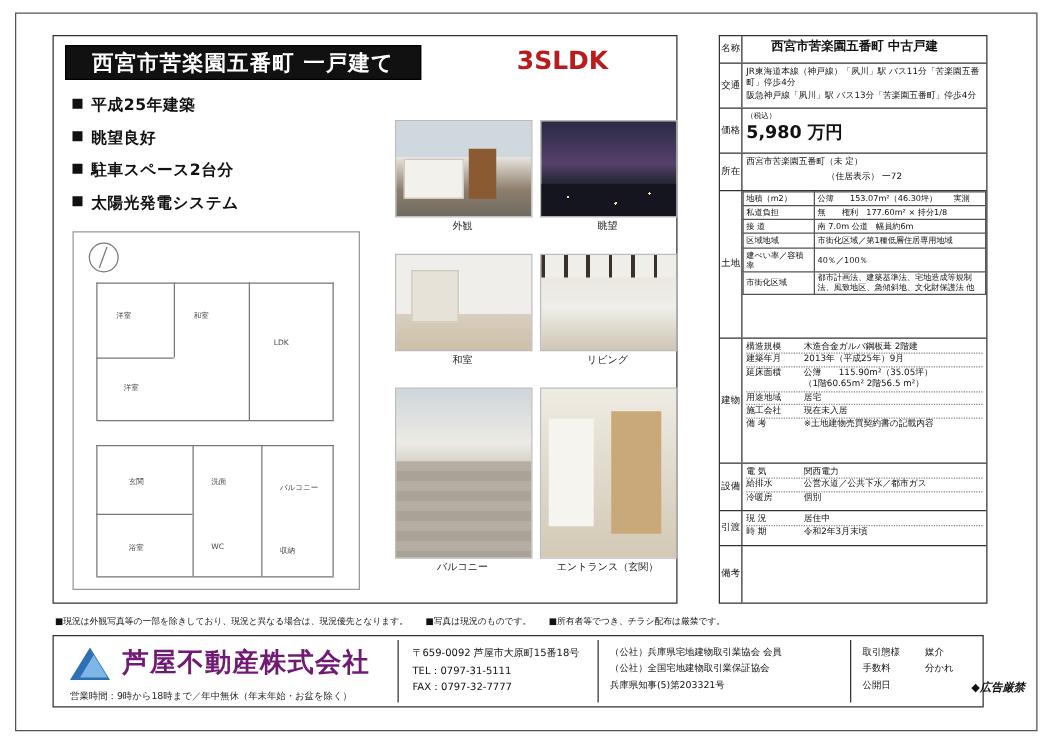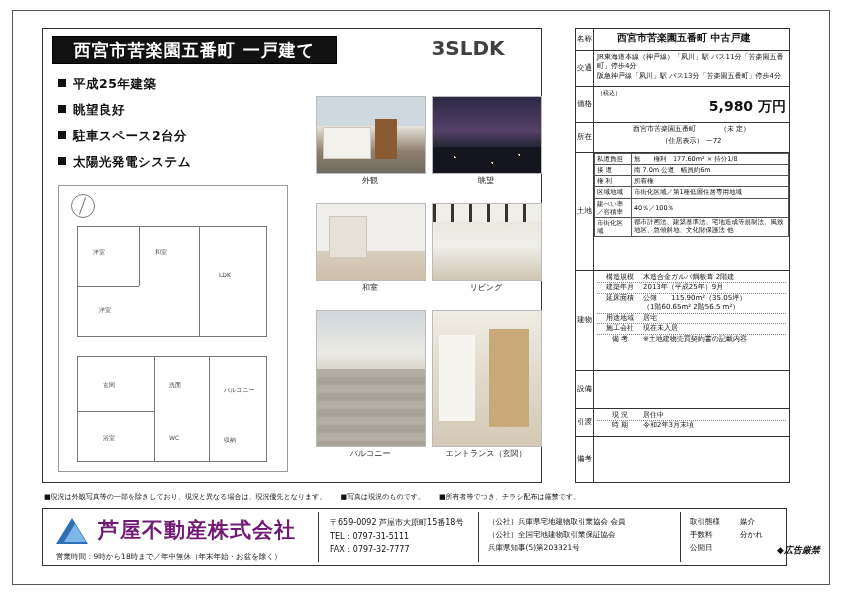--- a/index.html
+++ b/index.html
@@ -7,21 +7,21 @@
   #page{position:relative;width:842px;height:595px;background:#fff;overflow:hidden;border-radius:31px;}
   .frame{position:absolute;left:12px;top:10px;width:818px;height:575px;border:1px solid #555;box-sizing:border-box;}
 
   
   .left{position:absolute;left:42px;top:28px;width:500px;height:455px;border:1px solid #333;box-sizing:border-box;background:#fff;}
 
   .title-bar{position:absolute;left:52px;top:36px;width:285px;height:28px;background:#111;color:#fff;
     display:flex;align-items:center;justify-content:center;box-sizing:border-box;border:1px solid #000;}
   .title-bar span{font-size:17px;font-weight:bold;letter-spacing:1px;}
 
-  .sldk{position:absolute;left:408px;top:36px;width:120px;text-align:center;font-size:20px;font-weight:bold;color:#404040;}
+  .sldk{position:absolute;left:390px;top:36px;width:120px;text-align:center;font-size:20px;font-weight:bold;color:#b91c1c;}
 
   .bullets{position:absolute;left:58px;top:76px;width:220px;}
   .bullets li{list-style:none;font-size:12.5px;color:#111;margin:0 0 9px 0;font-weight:bold;letter-spacing:.5px;}
   .bullets ul{margin:0;padding:0;}
   .bullets .sq{display:inline-block;width:8px;height:8px;background:#111;margin-right:7px;vertical-align:1px;}
 
   
   .plan{position:absolute;left:58px;top:185px;width:228px;height:285px;border:1px solid #999;background:#fff;overflow:hidden;}
   .plan .compass{position:absolute;left:12px;top:8px;width:22px;height:22px;border:1px solid #777;border-radius:50%;}
   .plan .compass:after{content:"";position:absolute;left:10px;top:2px;width:1px;height:18px;background:#777;transform:rotate(20deg);}
@@ -49,24 +49,24 @@
   .ph6:before{content:"";position:absolute;left:56px;top:18px;width:40px;height:98px;background:#c9a97a;}
   .ph6:after{content:"";position:absolute;left:6px;top:24px;width:36px;height:86px;background:#f6f4ee;}
 
   
   .rt{position:absolute;left:575px;top:28px;width:215px;height:455px;border:1px solid #333;box-sizing:border-box;font-size:7px;color:#111;}
   .rt .row{display:flex;border-bottom:1px solid #333;box-sizing:border-box;}
   .rt .row:last-child{border-bottom:none;}
   .rt .lbl{width:18px;flex:0 0 18px;border-right:1px solid #333;display:flex;align-items:center;justify-content:center;
     text-align:center;line-height:1.15;font-size:7.5px;box-sizing:border-box;padding:2px 0;}
   .rt .val{flex:1;padding:2px 3px;box-sizing:border-box;line-height:1.35;}
-  .rt .big{font-size:14px;font-weight:bold;text-align:right;}
+  .rt .big{font-size:14px;font-weight:bold;text-align:left;}
   .rt .addr{font-size:10px;font-weight:bold;margin-left:20px;}
   .rt .sub{display:flex;}
-  .rt .sub .k{width:46px;flex:0 0 46px;text-align:center;}
+  .rt .sub .k{width:46px;flex:0 0 46px;}
   .rt .l2{border-bottom:1px dotted #888;}
 
   .minitbl{width:100%;border-collapse:collapse;font-size:6.5px;}
   .minitbl td{border:1px solid #555;padding:1px 2px;line-height:1.25;}
 
   
   .notes{position:absolute;left:44px;top:492px;width:745px;font-size:7px;color:#111;}
 
   
   .footer{position:absolute;left:42px;top:508px;width:745px;height:58px;border:1px solid #333;box-sizing:border-box;}
@@ -167,44 +167,44 @@
       <div class="lbl">価格</div>
       <div class="val">
         <div style="font-size:6px;">（税込）</div>
         <div class="big">5,980 万円</div>
       </div>
     </div>
 
     <div class="row" style="height:30px;">
       <div class="lbl">所在</div>
       <div class="val">
-        <div style="display:flex;justify-content:center;gap:24px;">
+        <div style="display:flex;justify-content:flex-start;">
           <span>西宮市苦楽園五番町</span>
           <span>（未 定）</span>
         </div>
         <div style="text-align:center;margin-top:3px;">（住居表示）  一72</div>
       </div>
     </div>
 
     <div class="row" style="height:118px;">
       <div class="lbl">土地</div>
       <div class="val" style="padding:0;">
         <table class="minitbl">
           <tbody>
+              <tr>
+                <td style="width:52px;">地積（m2）</td>
+                <td>公簿　　153.07m²（46.30坪）　　実測</td>
+              </tr>
           <tr>
                 <td>私道負担</td>
                 <td>無　　権利　177.60m² × 持分1/8</td>
               </tr>
           <tr>
                 <td>接 道</td>
                 <td>南 7.0m 公道　幅員約6m</td>
-              </tr>
-          <tr>
-                <td>権 利</td>
-                <td>所有権</td>
               </tr>
           <tr>
                 <td>区域地域</td>
                 <td>市街化区域／第1種低層住居専用地域</td>
               </tr>
           <tr>
                 <td>建ぺい率／容積率</td>
                 <td>40％／100％</td>
               </tr>
           <tr>
@@ -245,20 +245,34 @@
           </div>
         <div class="sub">
             <span class="k">備 考</span>
             <span>※土地建物売買契約書の記載内容</span>
           </div>
       </div>
     </div>
 
     <div class="row" style="height:38px;">
       <div class="lbl">設備</div>
+      <div class="val">
+        <div class="sub l2">
+            <span class="k">電 気</span>
+            <span>関西電力</span>
+          </div>
+        <div class="sub l2">
+            <span class="k">給排水</span>
+            <span>公営水道／公共下水／都市ガス</span>
+          </div>
+        <div class="sub">
+            <span class="k">冷暖房</span>
+            <span>個別</span>
+          </div>
+      </div>
     </div>
 
     <div class="row" style="height:28px;">
       <div class="lbl">引渡</div>
       <div class="val">
         <div class="sub l2">
             <span class="k">現 況</span>
             <span>居住中</span>
           </div>
         <div class="sub">

